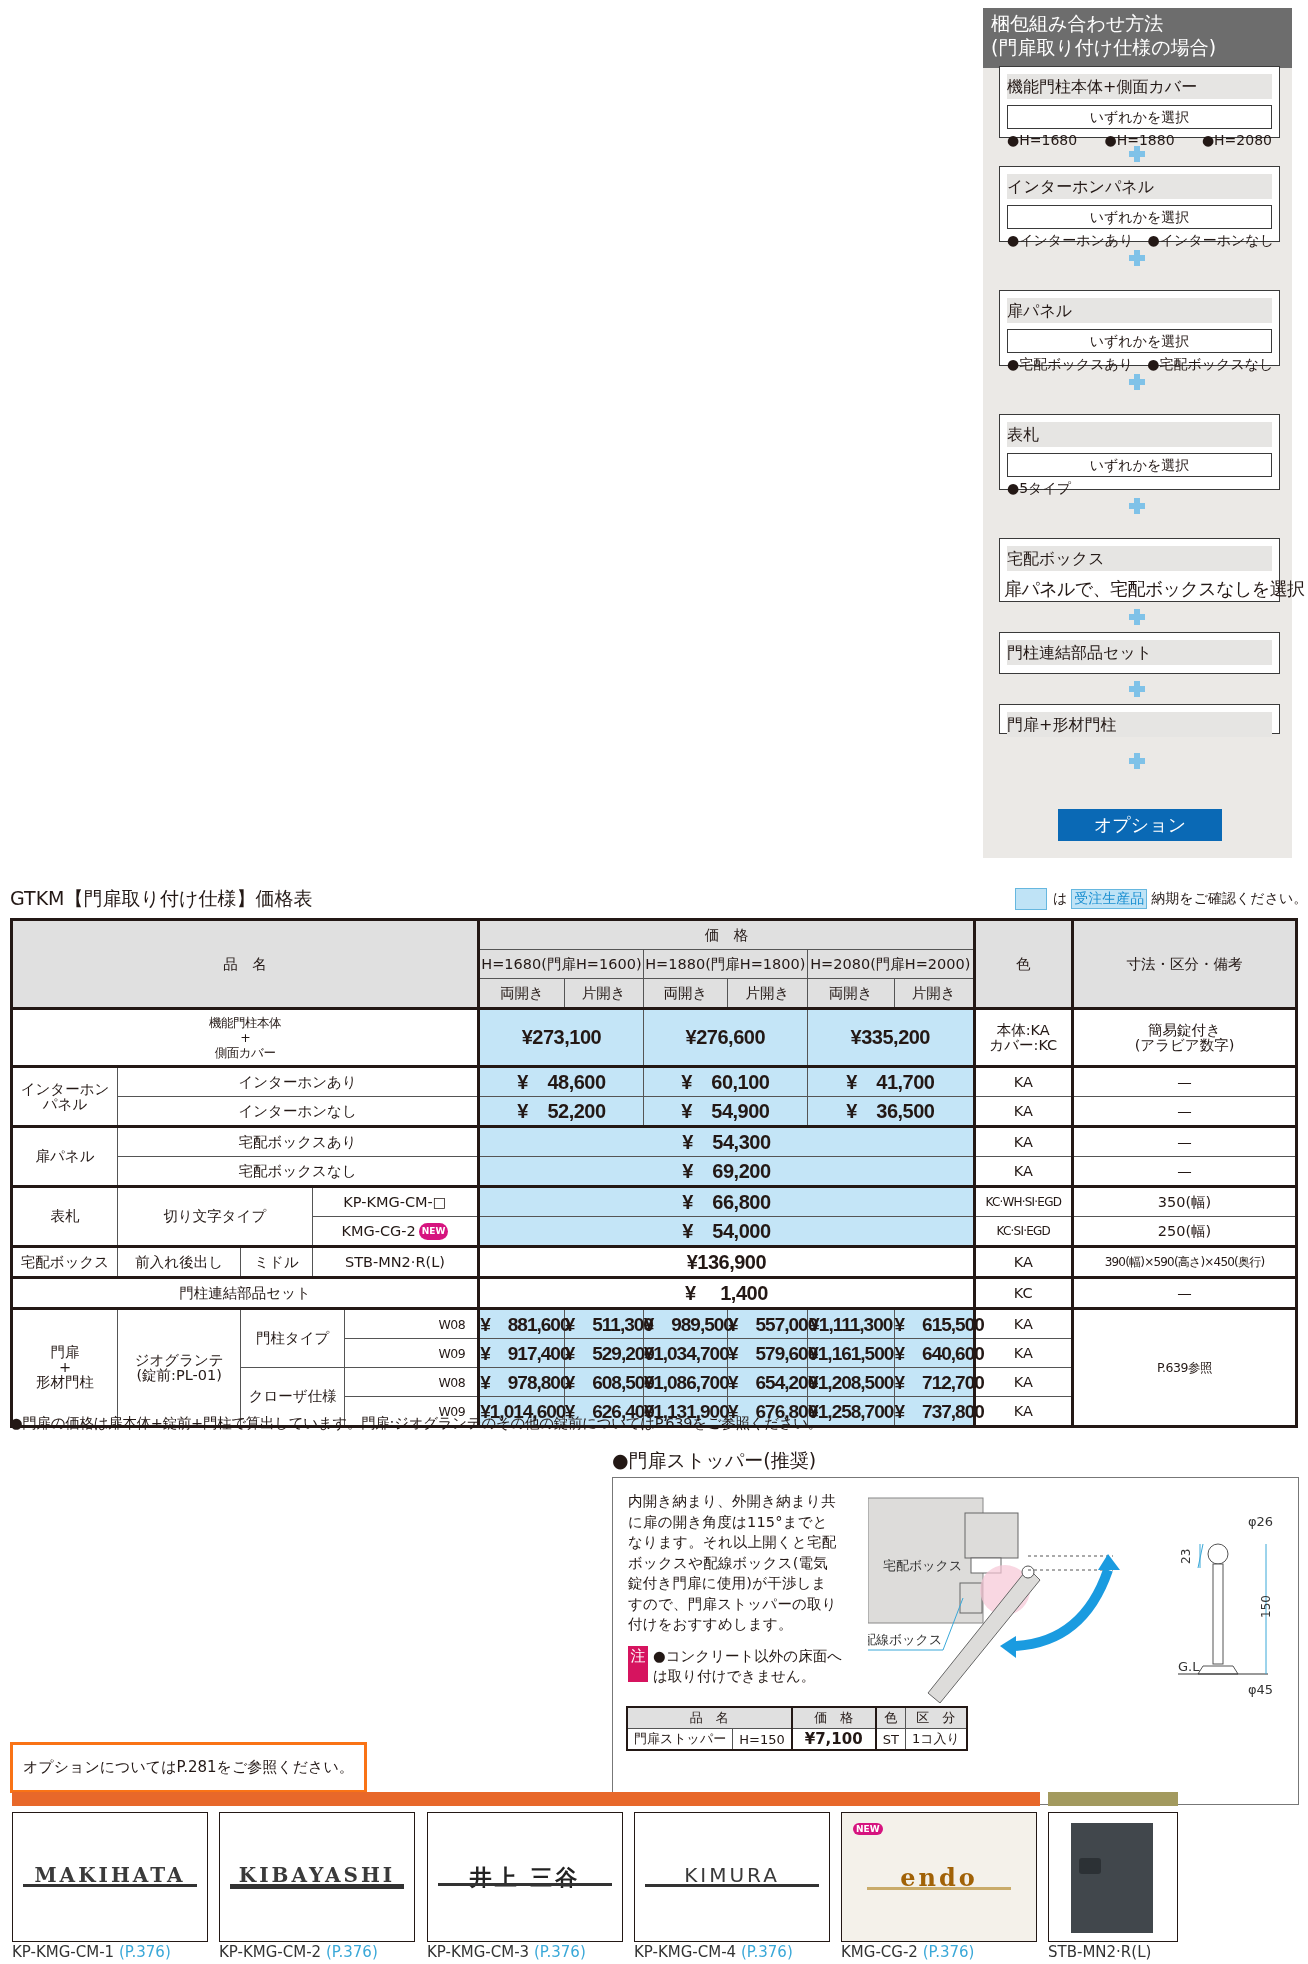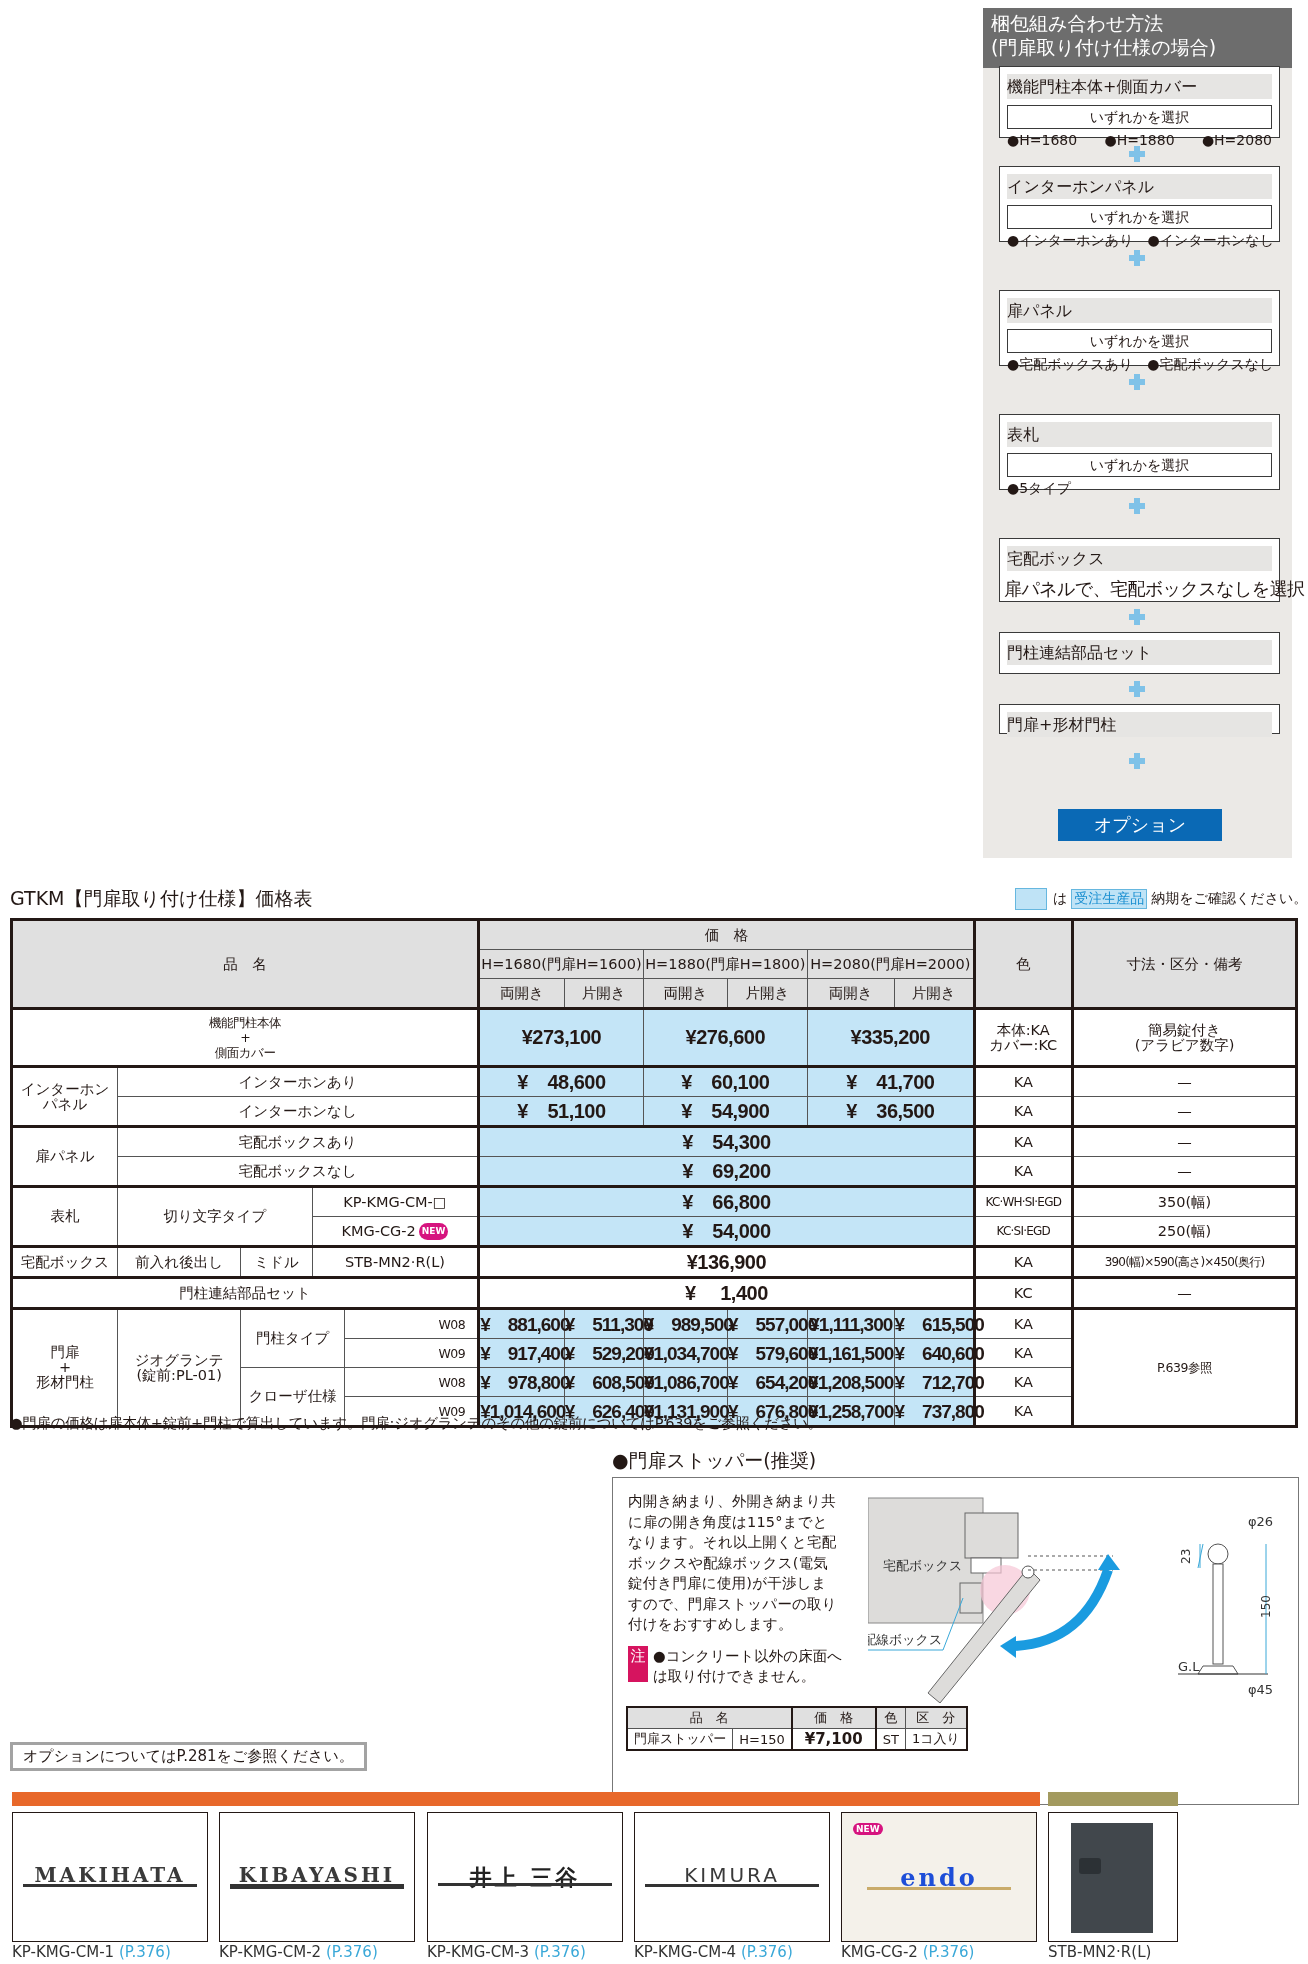--- a/index.html
+++ b/index.html
@@ -39,21 +39,21 @@
   
   #stop-title{left:612px;top:1448px;font-size:19px;}
   #stop-box{left:612px;top:1477px;width:687px;height:328px;border:1.5px solid #777;box-sizing:border-box;background:#fff;}
   #stop-text{left:15px;top:13px;width:210px;font-size:14.5px;line-height:20.5px;letter-spacing:0.2px;}
   #stop-warn{left:15px;top:168px;width:220px;font-size:14.5px;line-height:20px;display:flex;}
   #stop-warn .chu{background:#d6145f;color:#fff;width:20px;height:36px;text-align:center;font-size:15px;line-height:20px;margin-right:5px;flex:none;}
   table.st{position:absolute;left:13px;top:228px;border-collapse:collapse;border:2.5px solid #231815;font-size:13px;}
   table.st td{border:1px solid #555;text-align:center;height:20px;padding:0 6px;}
   table.st .h td{background:#e0e0e0;}
   
-  #opt-ref{left:10px;top:1742px;border:3px solid #a3a3a3;padding:2px 10px;font-size:15px;}
+  #opt-ref{left:10px;top:1742px;border:3px solid #f97316;padding:13px 10px;font-size:15px;}
   .band{position:absolute;top:1792px;height:14px;}
   .card{position:absolute;top:1812px;width:196px;height:130px;border:1.5px solid #231815;box-sizing:border-box;background:#fff;overflow:hidden;}
   .cap{position:absolute;top:1943px;font-size:15px;white-space:nowrap;color:#333;}
   .cap .pg{color:#3aa8d8;}
   .plate{position:absolute;left:0;right:0;top:50px;text-align:center;font-family:"DejaVu Serif",serif;font-weight:bold;font-size:20px;color:#3a3a3a;letter-spacing:3px;}
   .bar{position:absolute;left:10px;right:10px;top:71px;height:3px;background:#333;}
 </style>
 </head>
 <body>
 
@@ -193,21 +193,21 @@
     </td>
     <td colspan="4">インターホンあり</td>
     <td colspan="2" class="blue pr tl">¥　48,600</td>
     <td colspan="2" class="blue pr">¥　60,100</td>
     <td colspan="2" class="blue pr">¥　41,700</td>
     <td class="tl">KA</td>
     <td class="tl">—</td>
   </tr>
   <tr>
     <td colspan="4">インターホンなし</td>
-    <td colspan="2" class="blue pr tl">¥　51,100</td>
+    <td colspan="2" class="blue pr tl">¥　52,200</td>
     <td colspan="2" class="blue pr">¥　54,900</td>
     <td colspan="2" class="blue pr">¥　36,500</td>
     <td class="tl">KA</td>
     <td class="tl">—</td>
   </tr>
 
   <tr class="thick-top">
     <td rowspan="2">扉パネル</td>
     <td colspan="4">宅配ボックスあり</td>
     <td colspan="6" class="blue pr tl">¥　54,300</td>
@@ -385,21 +385,21 @@
 <div class="card" style="left:427px;">
   <div class="plate" style="font-size:22px;color:#222;">井上 三谷</div>
   <div class="bar" style="top:70px;"></div>
 </div>
 <div class="card" style="left:634px;">
   <div class="plate" style="font-family:'DejaVu Sans',sans-serif;font-weight:normal;">KIMURA</div>
   <div class="bar"></div>
 </div>
 <div class="card" style="left:841px;background:#f4f1ea;">
   <span class="new-badge" style="position:absolute;left:8px;top:10px;">NEW</span>
-  <div class="plate" style="color:#1d4ed8;font-size:24px;">endo</div>
+  <div class="plate" style="color:#a16207;font-size:24px;">endo</div>
   <div class="bar" style="left:25px;right:25px;background:#c9ab6a;top:74px;"></div>
 </div>
 <div class="card" style="left:1048px;width:130px;">
   <div style="position:absolute;left:22px;top:10px;width:82px;height:110px;background:#41474c;"></div>
   <div style="position:absolute;left:30px;top:45px;width:22px;height:16px;background:#2c3135;border-radius:3px;"></div>
 </div>
 
 <div class="cap" style="left:12px;"><span>KP-KMG-CM-1</span> <span class="pg">(P.376)</span></div>
 <div class="cap" style="left:219px;"><span>KP-KMG-CM-2</span> <span class="pg">(P.376)</span></div>
 <div class="cap" style="left:427px;"><span>KP-KMG-CM-3</span> <span class="pg">(P.376)</span></div>

